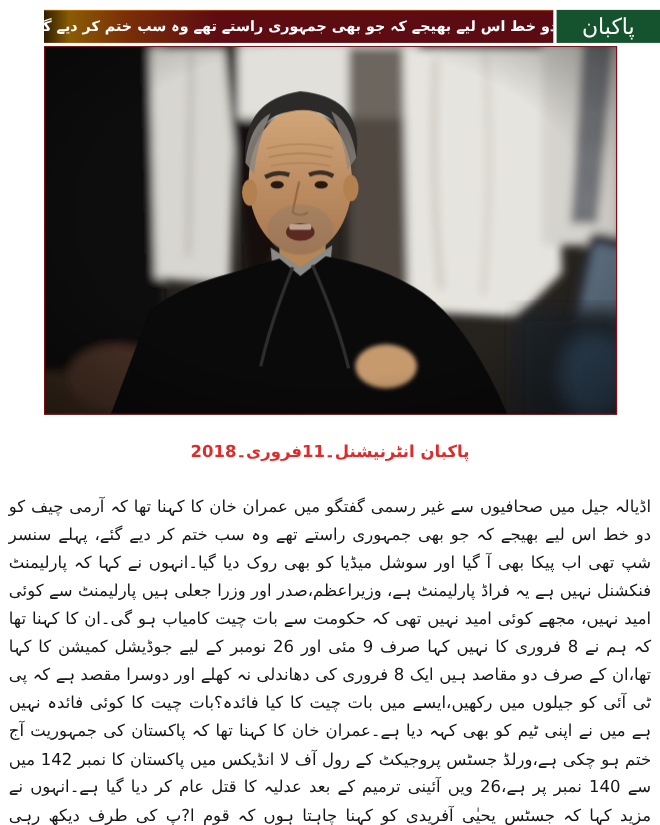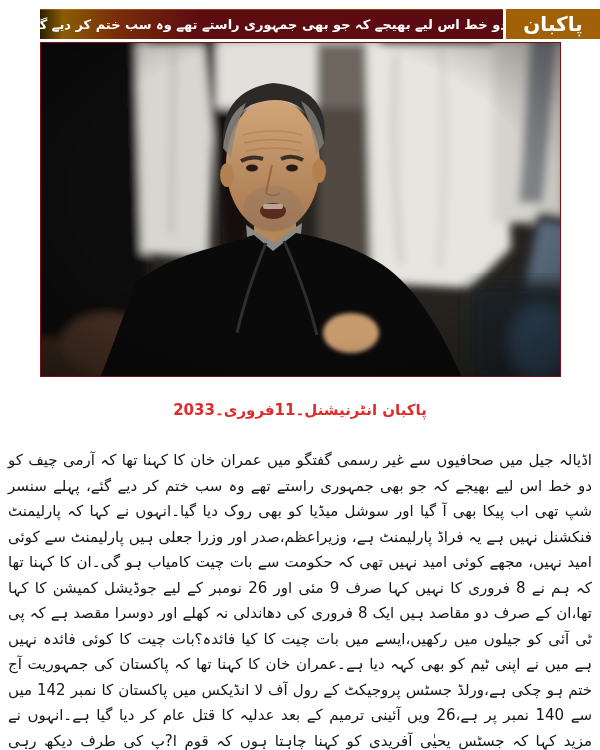--- a/index.html
+++ b/index.html
@@ -4,22 +4,22 @@
 <style>
   html,body{margin:0;padding:0;background:#ffffff;}
   .page{
     position:relative;width:600px;height:750px;background:#ffffff;
     overflow:hidden;direction:rtl;
     font-family:"DejaVu Sans","Liberation Sans",sans-serif;
   }
   
   .logo-box{
     position:absolute;top:9px;right:0;width:94px;height:30px;
-    background:#a16207;color:#ffffff;display:flex;align-items:center;justify-content:center;
-    font-size:20px;font-weight:bold;letter-spacing:0;text-align:right;
+    background:#14532d;color:#ffffff;display:flex;align-items:center;justify-content:center;
+    font-size:20px;font-weight:normal;letter-spacing:0;text-align:right;
   }
   .headline-bar{
     position:absolute;top:9px;left:40px;width:463px;height:30px;
     background:linear-gradient(90deg,#2e1f00 0%,#8a5c04 5%,#7a2f08 16%,#5e0c12 34%,#5a0b11 100%);
     box-shadow:inset 0 1px 0 rgba(255,160,40,.35);
     color:#ffffff;display:flex;align-items:center;justify-content:center;
     overflow:hidden;white-space:nowrap;font-size:13px;font-weight:bold;
   }
   
   .photo-frame{
@@ -146,17 +146,17 @@
 
       <g filter="url(#b8)">
         <rect x="428" y="240" width="100" height="100" rx="14" fill="#1d2126"></rect>
         <ellipse cx="500" cy="300" rx="30" ry="40" fill="#3c5a74" opacity="0.6"></ellipse>
       </g>
 
       <rect width="519" height="333" fill="url(#vign)"></rect>
     </svg>
   </div>
 
-  <div class="caption">پاکبان انٹرنیشنل۔11فروری۔2033</div>
+  <div class="caption">پاکبان انٹرنیشنل۔11فروری۔2018</div>
 
   <div class="article-body">اڈیالہ جیل میں صحافیوں سے غیر رسمی گفتگو میں عمران خان کا کہنا تھا کہ آرمی چیف کو دو خط اس لیے بھیجے کہ جو بھی جمہوری راستے تھے وہ سب ختم کر دیے گئے، پہلے سنسر شپ تھی اب پیکا بھی آ گیا اور سوشل میڈیا کو بھی روک دیا گیا۔انہوں نے کہا کہ پارلیمنٹ فنکشنل نہیں ہے یہ فراڈ پارلیمنٹ ہے، وزیراعظم،صدر اور وزرا جعلی ہیں پارلیمنٹ سے کوئی امید نہیں، مجھے کوئی امید نہیں تھی کہ حکومت سے بات چیت کامیاب ہو گی۔ان کا کہنا تھا کہ ہم نے 8 فروری کا نہیں کہا صرف 9 مئی اور 26 نومبر کے لیے جوڈیشل کمیشن کا کہا تھا،ان کے صرف دو مقاصد ہیں ایک 8 فروری کی دھاندلی نہ کھلے اور دوسرا مقصد ہے کہ پی ٹی آئی کو جیلوں میں رکھیں،ایسے میں بات چیت کا کیا فائدہ؟بات چیت کا کوئی فائدہ نہیں ہے میں نے اپنی ٹیم کو بھی کہہ دیا ہے۔عمران خان کا کہنا تھا کہ پاکستان کی جمہوریت آج ختم ہو چکی ہے،ورلڈ جسٹس پروجیکٹ کے رول آف لا انڈیکس میں پاکستان کا نمبر 142 میں سے 140 نمبر پر ہے،26 ویں آئینی ترمیم کے بعد عدلیہ کا قتل عام کر دیا گیا ہے۔انہوں نے مزید کہا کہ جسٹس یحیٰی آفریدی کو کہنا چاہتا ہوں کہ قوم ا?پ کی طرف دیکھ رہی ہے،چیف جسٹس پاکستان کو قانون اور انصاف کے ساتھ کھڑے ہونے کی ضرورت ہے،اس وقت منافقت کی جمہوریت ہے اور تنقید کو غداری بنا دیا جاتا ہے،میڈیا کنٹرولڈ ہے احتجاج اور جلسے بھی نہیں کرنے دیتے۔</div>
 
 </div>
 
 </body></html>

